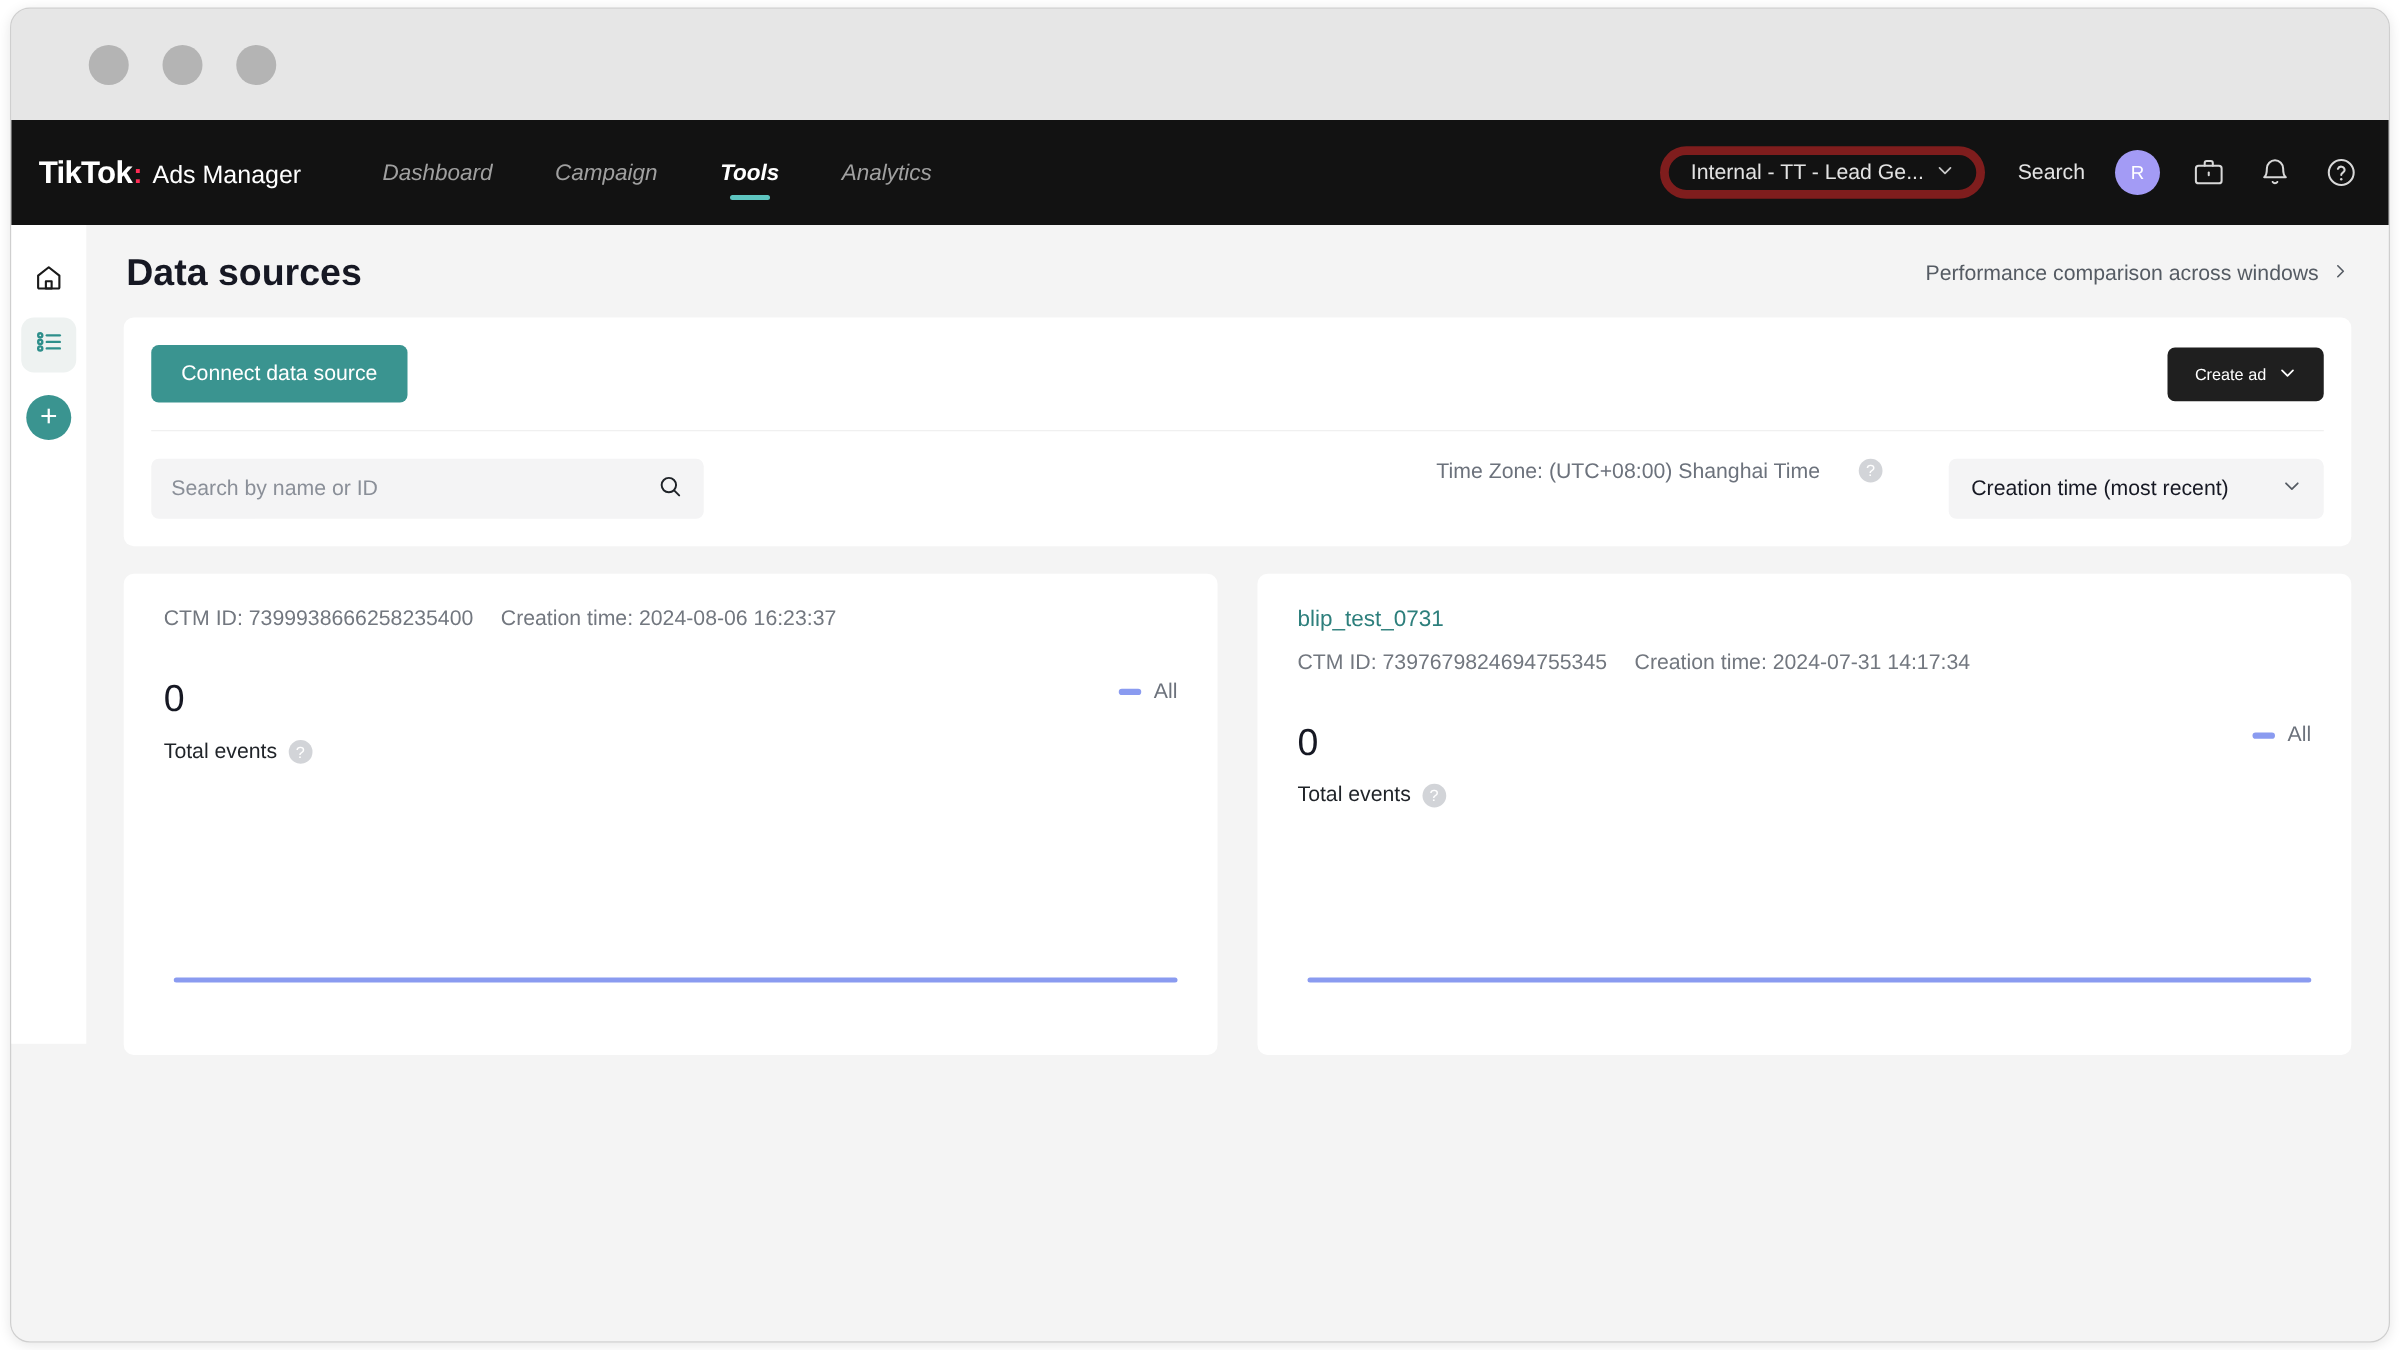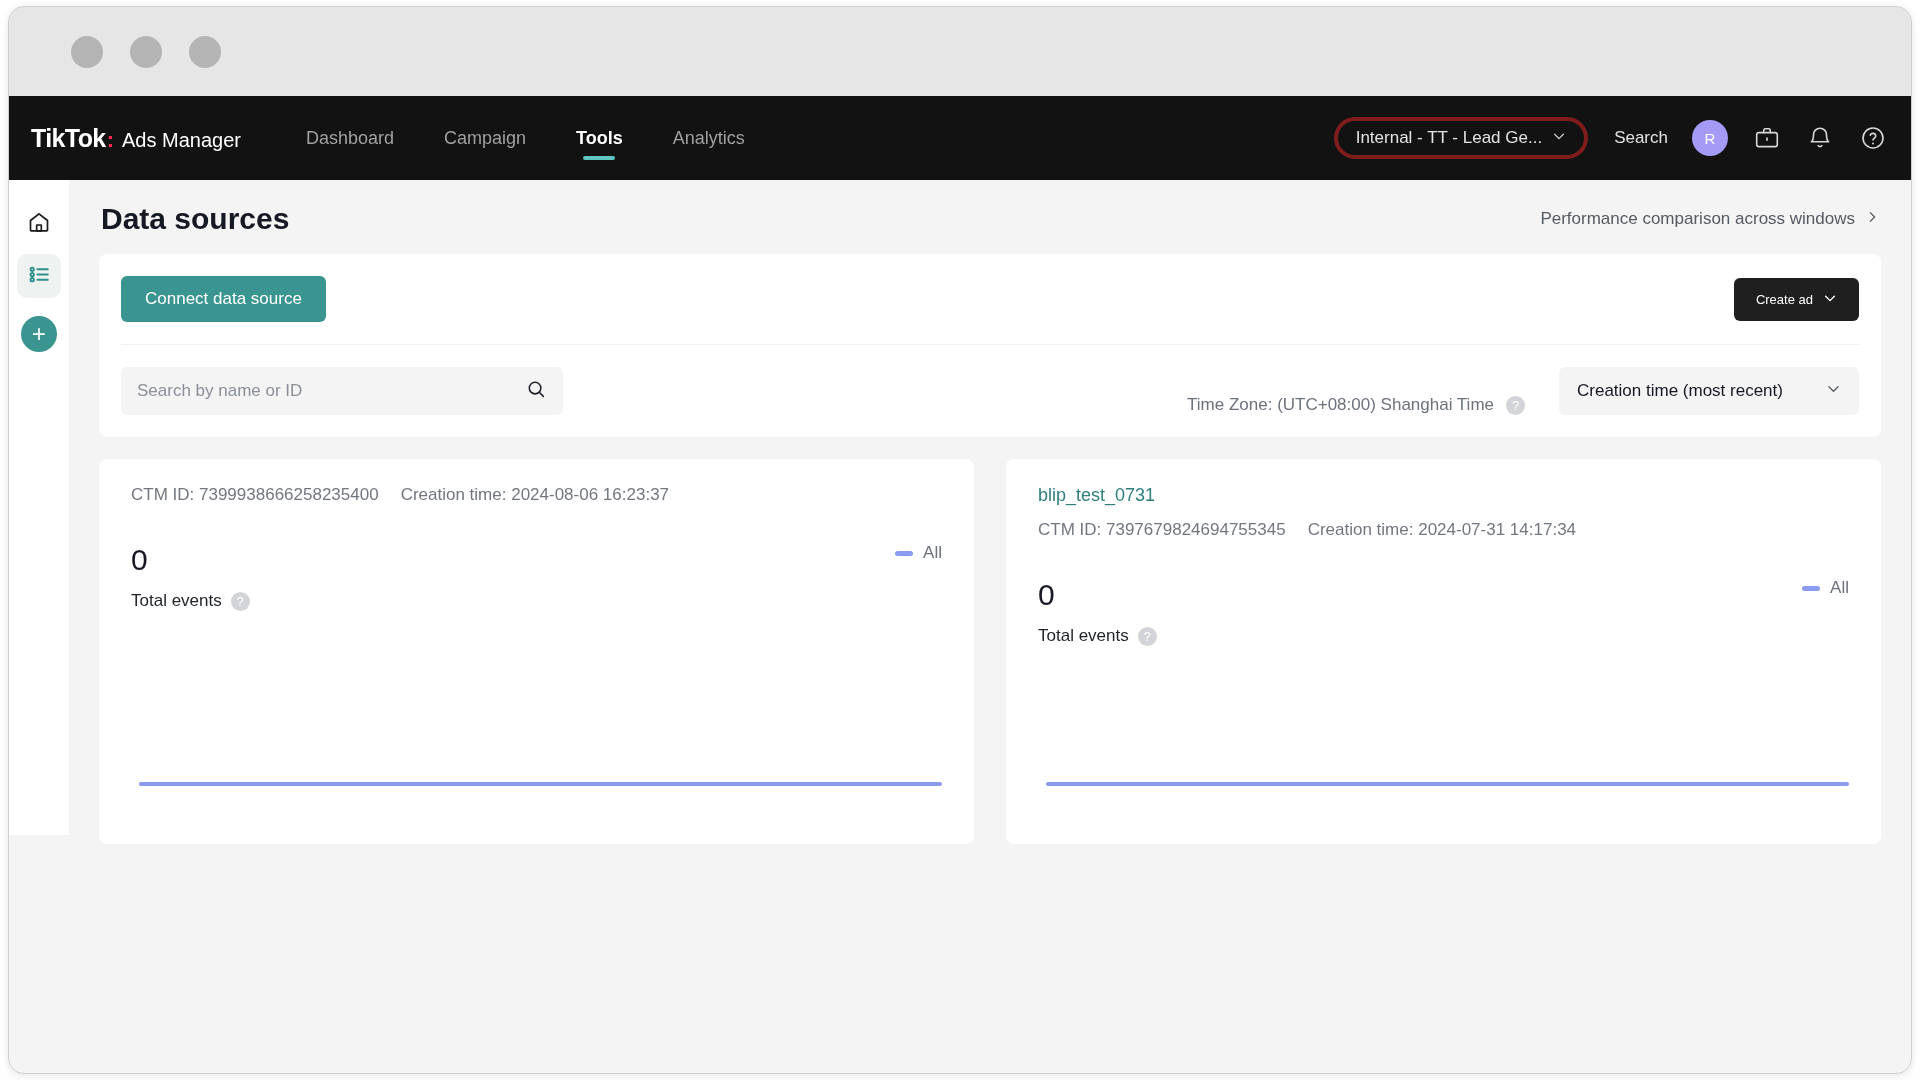--- a/index.html
+++ b/index.html
@@ -42,21 +42,21 @@
     margin-left: 22px;
     width: 250px;
   }
   .brand-tiktok {
     color: #fff; font-size: 25px; font-weight: 700;
     letter-spacing: -0.6px;
   }
   .brand-dots { color: #fe2c55; font-size: 22px; font-weight: 700; margin-left: 1px; }
   .brand-sub { color: #fff; font-size: 20px; font-weight: 400; margin-left: 8px; }
 
-  .navtabs { display: flex; align-items: center; gap: 0px; height: 69px; }
+  .navtabs { display: flex; align-items: center; gap: 0px; height: 69px; font-style: italic; }
   .navtab {
     position: relative;
     color: #a0a0a0;
     font-size: 18px;
     padding: 0 25px;
     height: 84px;
     display: flex; align-items: center;
     cursor: pointer;
   }
   .navtab.active { color: #ffffff; font-weight: 700; }
@@ -70,21 +70,21 @@
     background: #5ec5c0;
   }
 
   .nav-right {
     position: absolute; right: 24px; top: 0;
     height: 84px;
     display: flex; align-items: center; gap: 0px;
   }
   .acct-pill {
     display: flex; align-items: center; gap: 10px;
-    border: 4px solid #7f1d1d;
+    border: 7px solid #7f1d1d;
     border-radius: 22px;
     height: 42px;
     padding: 0 18px;
     color: #e3e3e3;
     font-size: 17px;
     cursor: pointer;
     white-space: nowrap;
   }
   .lang { color: #e3e3e3; font-size: 17px; margin-left: 26px; cursor: pointer; }
   .avatar {
@@ -176,21 +176,21 @@
     border: none; border-radius: 6px;
     display: flex; align-items: center;
     padding: 0 16px;
   }
   .search-box input {
     flex: 1; border: none; outline: none; background: transparent;
     font-size: 17px; font-family: inherit; color: #40444c;
   }
   .search-box input::placeholder { color: #8a8f98; }
 
-  .tz-wrap { display: flex; align-items: flex-end; gap: 12px; }
+  .tz-wrap { display: flex; align-items: flex-start; gap: 31px; }
   .tz-text { font-size: 17px; color: #6c727c; }
   .qmark {
     width: 19px; height: 19px; border-radius: 50%;
     background: #d2d4d8; color: #fff;
     font-size: 13px; line-height: 19px; text-align: center;
     cursor: pointer;
   }
   .sort-select {
     background: #f4f4f5; border: none; border-radius: 6px;
     height: 48px; min-width: 300px;

